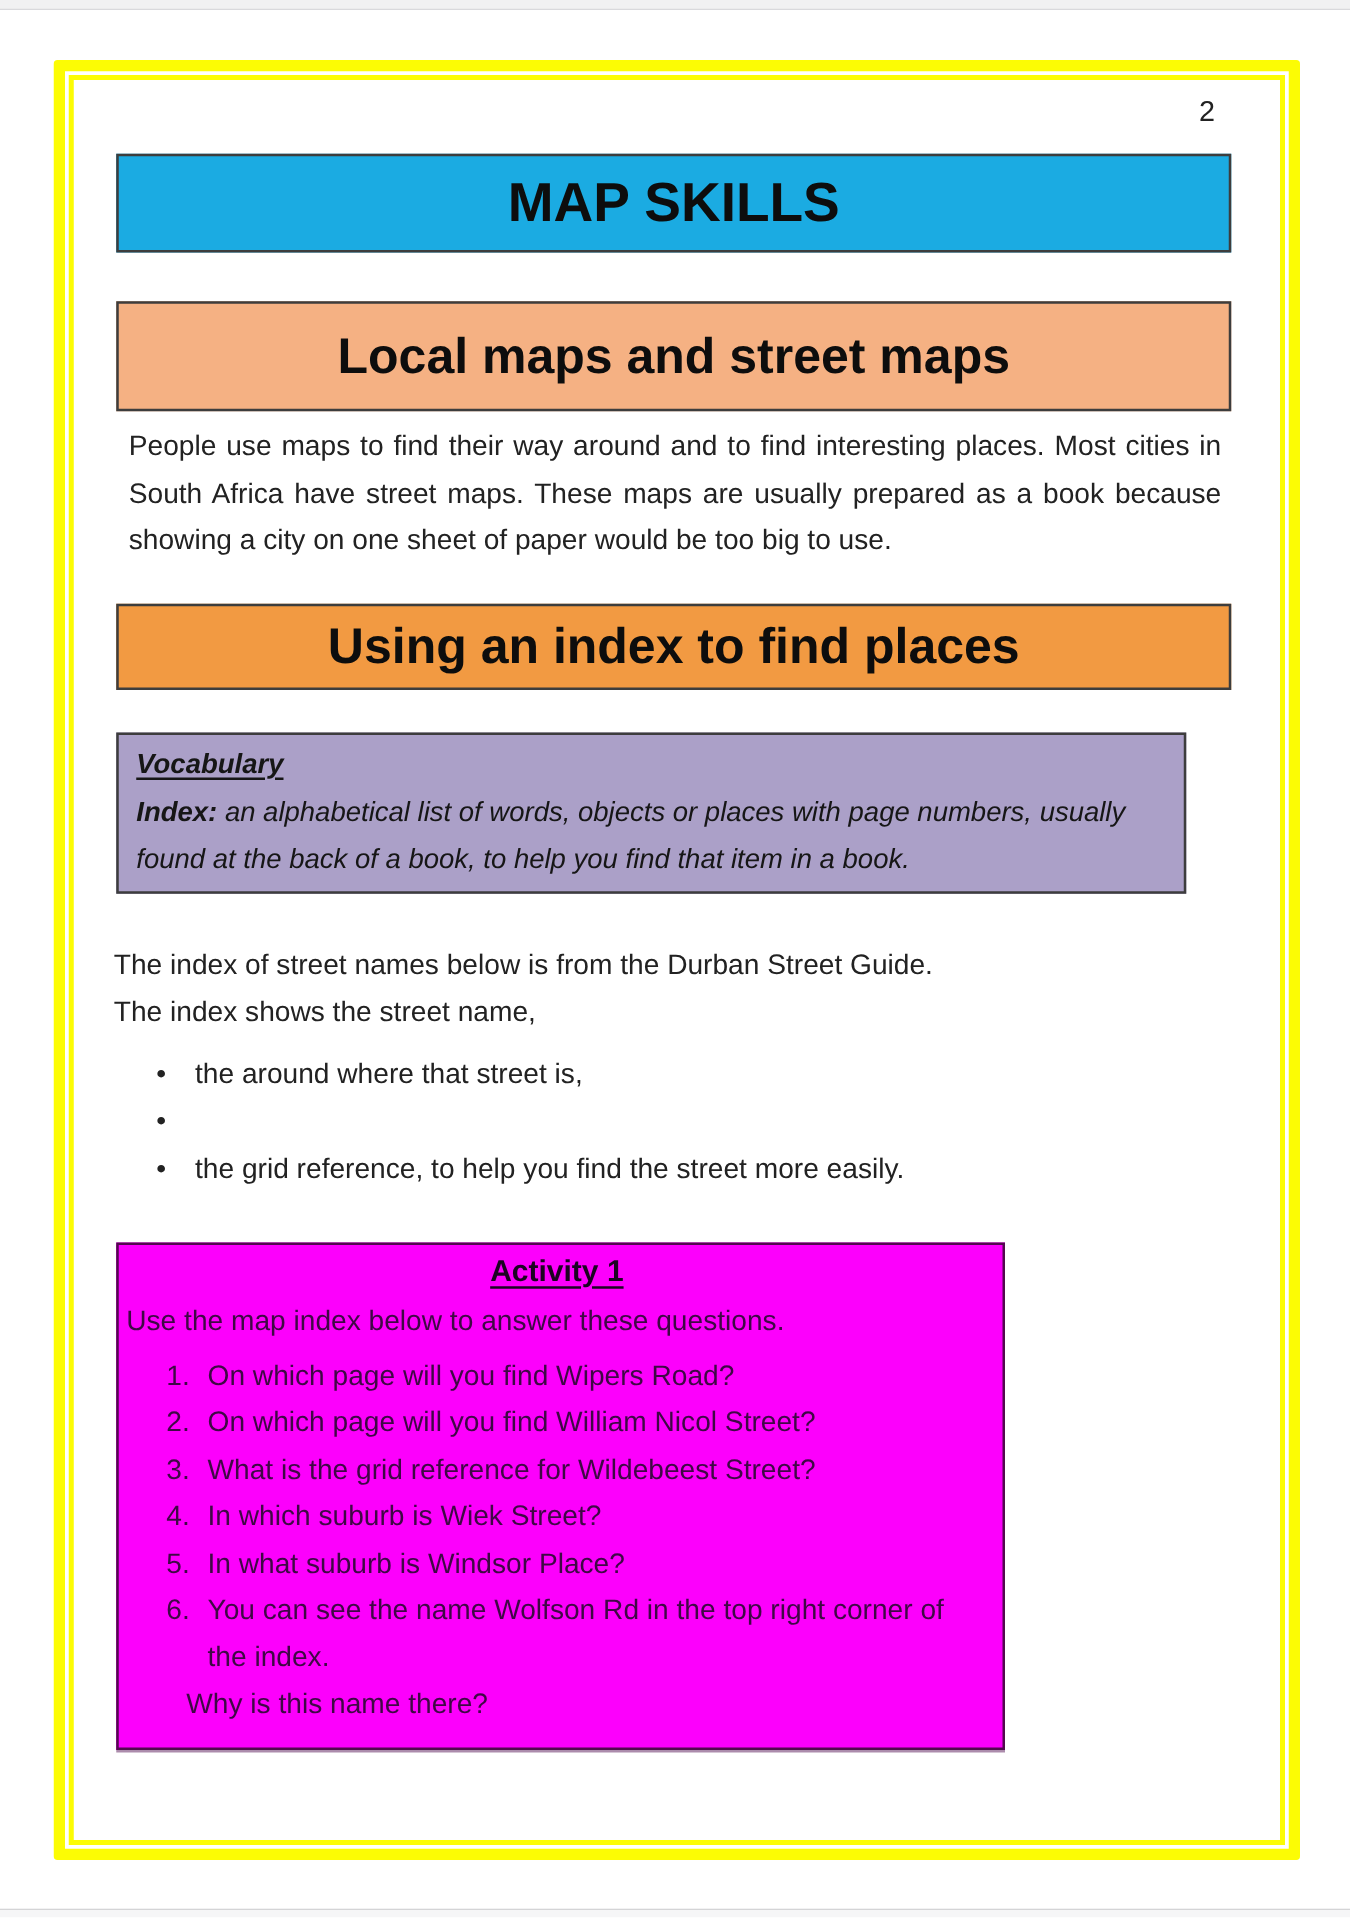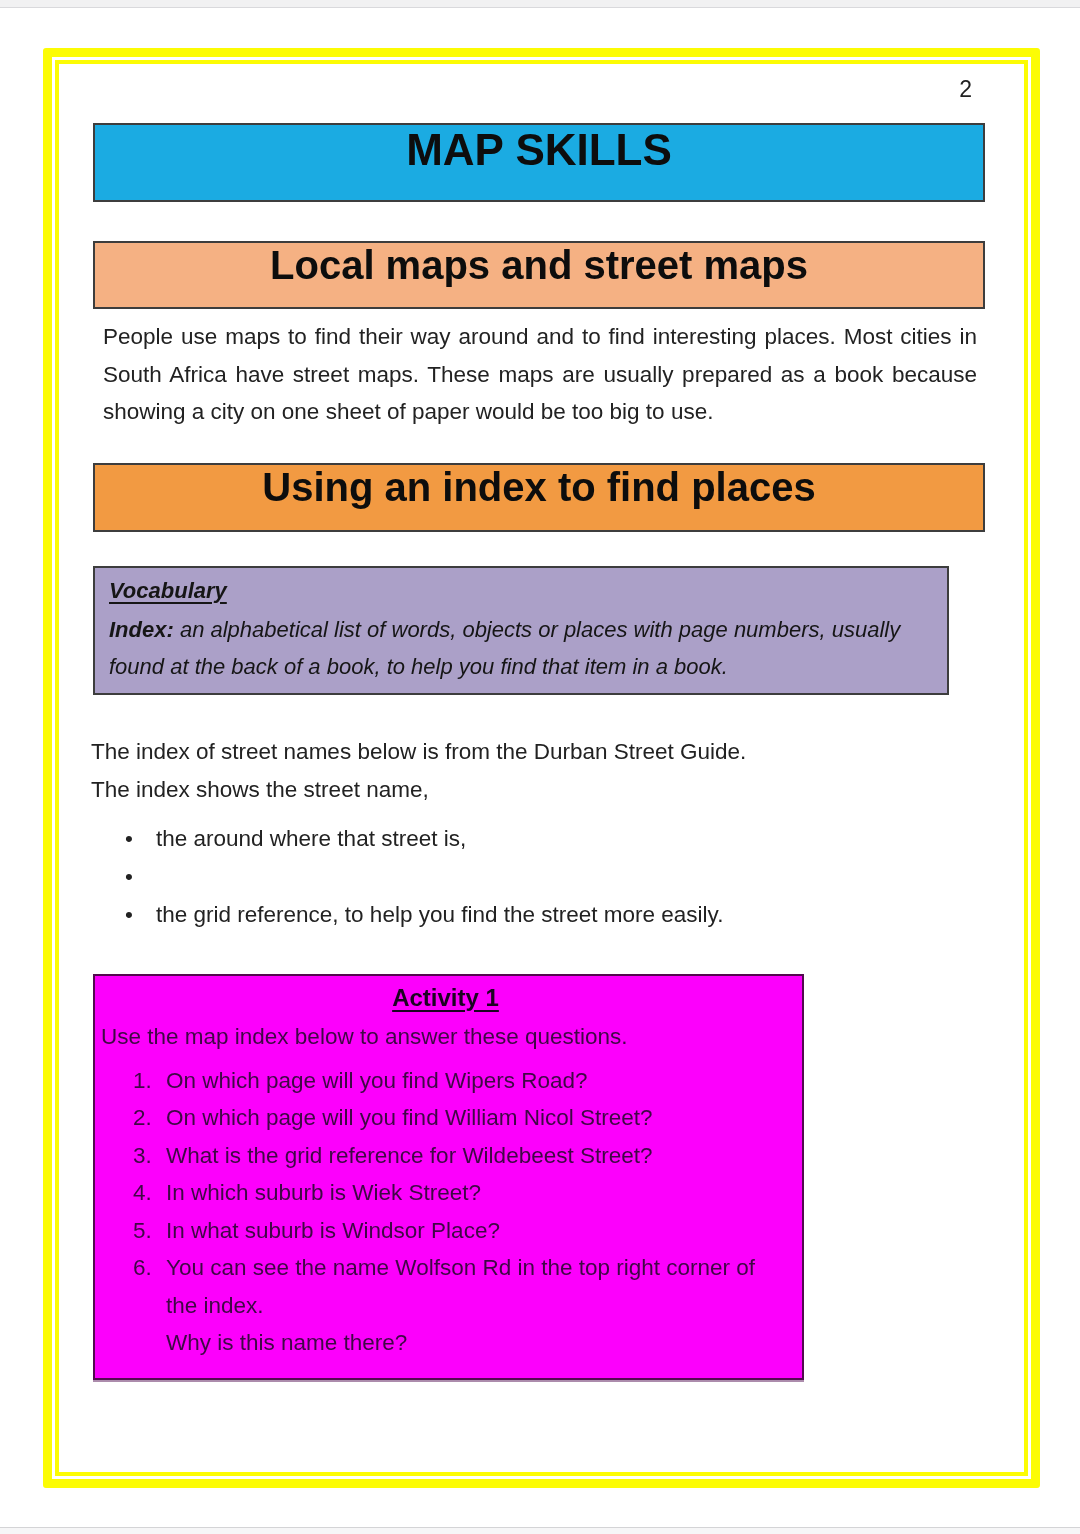--- a/index.html
+++ b/index.html
@@ -25,25 +25,25 @@
     position:absolute;inset:3px;border:4px solid var(--frame-border,#FCFC04);
   }
   .content{position:absolute;inset:0;padding-top:12px;}
   .page-num{
     height:27px;line-height:27px;text-align:right;padding-right:52px;
     font-size:23px;color:#222;
   }
   .banner{
     margin-left:34px;width:892px;box-sizing:border-box;
     border:2px solid #3d3d3d;
-    display:flex;align-items:flex-start;justify-content:center;
+    display:flex;align-items:center;justify-content:center;
     font-weight:bold;color:#0d0d0d;
   }
   .banner-blue{margin-top:20px;height:79px;background:var(--title-banner-bg,#1BABE2);font-size:44px;}
-  .banner-peach{margin-top:39px;height:68px;background:var(--section1-banner-bg,#F5B183);font-size:40px;}
+  .banner-peach{margin-top:39px;height:88px;background:var(--section1-banner-bg,#F5B183);font-size:40px;}
   .banner-orange{margin-top:32px;height:69px;background:var(--section2-banner-bg,#F29A42);font-size:40px;}
   .intro-heading{
     margin-top:42px;text-align:center;font-size:24px;font-weight:bold;color:#111;
   }
   .intro-heading span{text-decoration:underline;text-decoration-thickness:2px;text-underline-offset:4px;}
   .intro-para{
     margin:9px 47px 0 44px;font-size:22.5px;line-height:37.5px;
     text-align:justify;color:#222;
   }
   .vocab-box{
@@ -65,21 +65,21 @@
     box-shadow:0 2px 0 rgba(70,0,70,.45);
     padding:5px 12px 16px 6px;font-size:22.5px;color:#3F0845;
   }
   .activity-title{text-align:center;font-weight:bold;font-size:24px;color:#1c0322;line-height:34px;}
   .activity-title span{text-decoration:underline;text-decoration-thickness:2px;text-underline-offset:4px;}
   .activity-instruction{margin:3px 0 0;line-height:37px;}
   .activity-list{list-style:none;margin:7px 0 0;padding:0 0 0 32px;}
   .activity-list li{line-height:37.5px;}
   .qrow{display:flex;}
   .q-num{width:33px;flex:none;}
-  .q-cont{margin-left:33px;}
+  .q-cont{margin-left:16px;}
   .page-indicator{
     position:absolute;right:40px;top:1566px;
     font-size:27px;color:var(--page-indicator-text,#A8A8A8);
   }
 </style>
 </head>
 <body>
 
 <div class="viewer-top-bar"></div>
 

